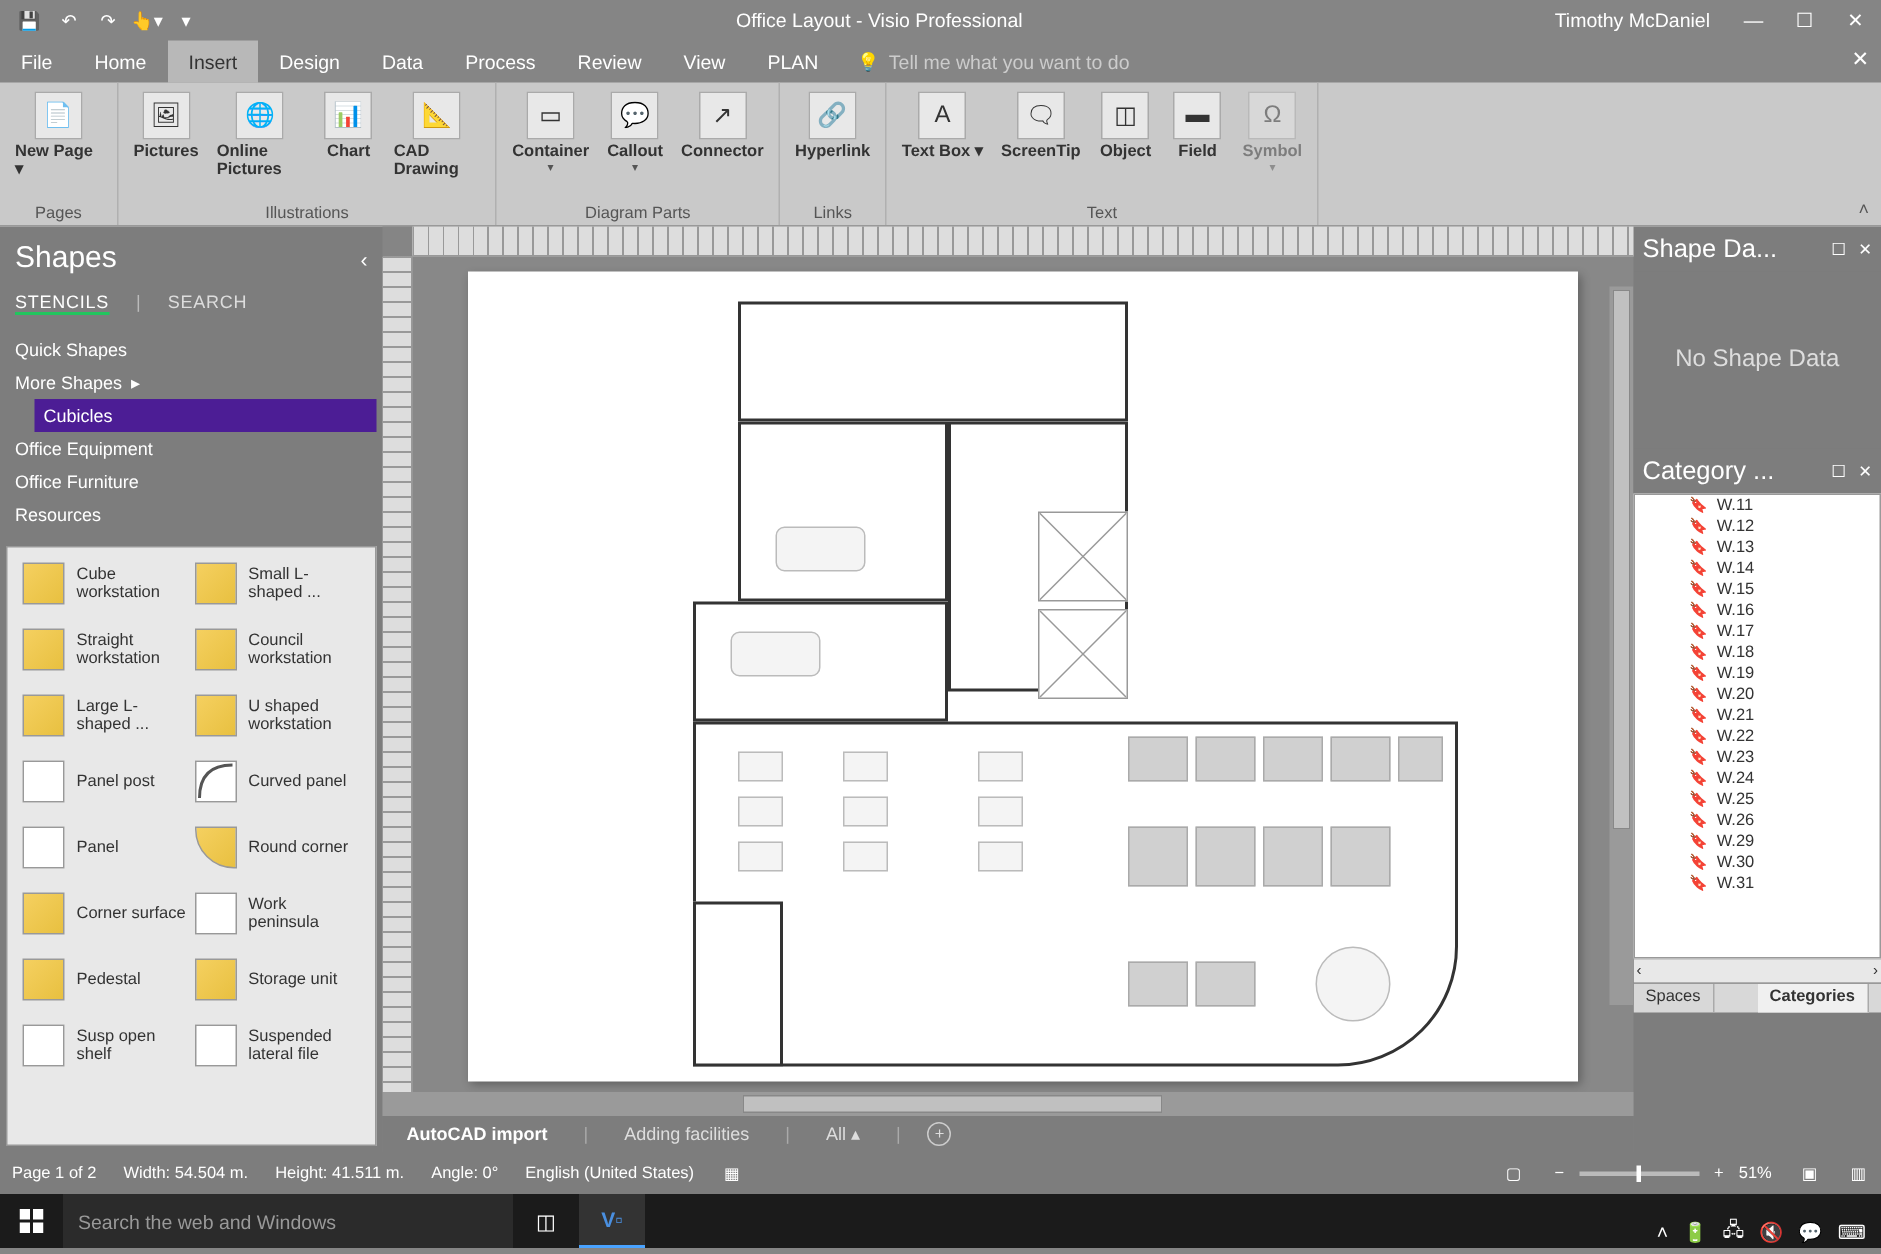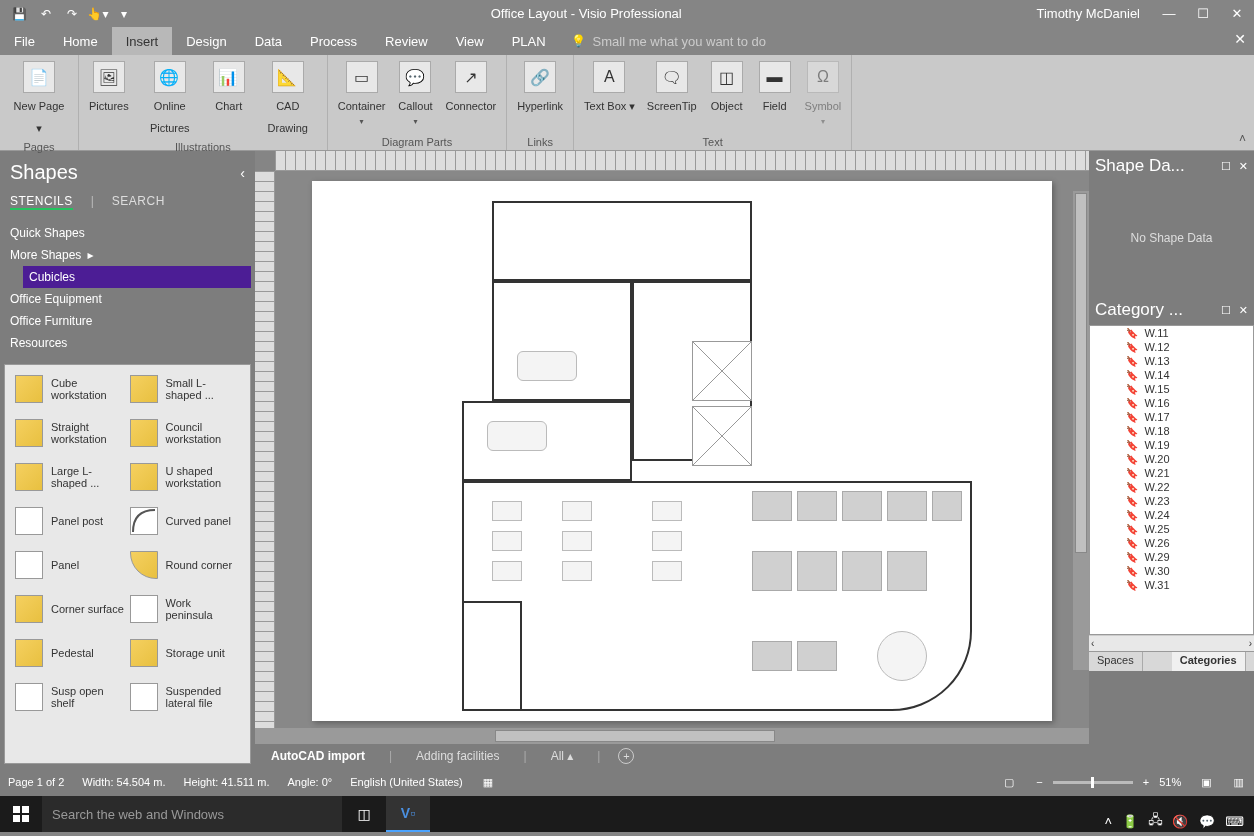--- a/index.html
+++ b/index.html
@@ -23,21 +23,21 @@
 .tell-me .bulb { font-size:12px; }
 .close-tab { position:absolute; right:8px; top:4px; color:#fff; font-size:14px; cursor:pointer;}
 
 
 .ribbon { height:96px; background:#c9c9c9; display:flex; border-bottom:1px solid #999; position:relative;}
 .ribbon-group { display:flex; flex-direction:column; border-right:1px solid #b0b0b0; padding:2px 6px 0 6px; }
 .ribbon-group-items { display:flex; flex:1; align-items:flex-start; gap:4px;}
 .ribbon-group-label { text-align:center; font-size:11px; color:#555; padding:2px 0;}
 .rbtn { display:flex; flex-direction:column; align-items:center; justify-content:flex-start; padding:4px 4px 0 4px; cursor:pointer; min-width:44px; }
 .rbtn .ricon { width:32px; height:32px; background:#e8e8e8; border:1px solid #aaa; margin-bottom:2px; display:flex; align-items:center; justify-content:center; font-size:16px; }
-.rbtn .rlabel { font-size:11px; text-align:center; line-height:22px; color:#333; max-width:58px;}
+.rbtn .rlabel { font-size:11px; line-height:12px; color:#333; max-width:58px;font-weight:bold;}
 .rbtn .rcaret { font-size:8px; color:#555;}
 .ribbon-collapse { position:absolute; right:8px; bottom:4px; cursor:pointer; color:#555; font-size:12px;}
 
 
 .main { height:617px; display:flex; background:#7d7d7d;}
 
 .shapes-panel { width:255px; background:#7d7d7d; display:flex; flex-direction:column;}
 .shapes-header { padding:10px 10px 4px 10px; display:flex; align-items:center; justify-content:space-between;}
 .shapes-title { font-size:20px; color:#fff; font-weight:300;}
 .shapes-collapse { color:#fff; font-size:14px; cursor:pointer;}
@@ -76,21 +76,21 @@
 .page-tab-sep { color:#aaa;}
 .add-page { width:16px; height:16px; border:1px solid #ccc; border-radius:50%; display:flex; align-items:center; justify-content:center; font-size:11px; cursor:pointer;}
 
 
 .right-panels { width:165px; display:flex; flex-direction:column; background:#7d7d7d;}
 .rp { display:flex; flex-direction:column;}
 .rp-header { height:30px; display:flex; align-items:center; padding:0 6px; color:#fff; font-size:17px; font-weight:300; justify-content:space-between; background:#7d7d7d;}
 .rp-hicons { display:flex; gap:8px; font-size:11px; color:#fff;}
 .rp-hicons span { cursor:pointer;}
 .rp-body { background:#7d7d7d; }
-.no-shape { padding:50px 10px; text-align:center; color:#ddd; font-size:12px;}
+.no-shape { padding:50px 10px; text-align:center; color:#ddd; font-size:16px;}
 .cat-list { background:#fff; height:310px; overflow-y:auto; overflow-x:hidden; font-size:11px; border:1px solid #999; position:relative;}
 .cat-item { padding:1px 4px 1px 36px; cursor:pointer; display:flex; align-items:center; gap:4px; white-space:nowrap;}
 .cat-item::before { content:"🔖"; font-size:10px; margin-right:2px;}
 .cat-scroll-h { height:16px; background:#e8e8e8; display:flex; align-items:center; justify-content:space-between; padding:0 2px; font-size:10px; border-top:1px solid #ccc;}
 .cat-tabs { height:20px; background:#d8d8d8; display:flex; font-size:11px; border-top:1px solid #999;gap:29px;}
 .cat-tab { padding:2px 8px; cursor:pointer; border-right:1px solid #aaa;}
 .cat-tab.active { background:#f0f0f0; font-weight:600;}
 
 
 .statusbar { height:28px; background:#7d7d7d; display:flex; align-items:center; color:#fff; font-size:11px; padding:0 8px; gap:18px;}
@@ -136,21 +136,21 @@
   <div class="menutab">Home</div>
   <div class="menutab active">Insert</div>
   <div class="menutab">Design</div>
   <div class="menutab">Data</div>
   <div class="menutab">Process</div>
   <div class="menutab">Review</div>
   <div class="menutab">View</div>
   <div class="menutab">PLAN</div>
   <div class="tell-me">
     <span class="bulb">💡</span>
-    <span>Small me what you want to do</span>
+    <span>Tell me what you want to do</span>
   </div>
   <div class="close-tab">✕</div>
 </div>
 
 <div class="ribbon">
   <div class="ribbon-group">
     <div class="ribbon-group-items">
       <div class="rbtn">
         <div class="ricon">📄</div>
         <div class="rlabel">New

